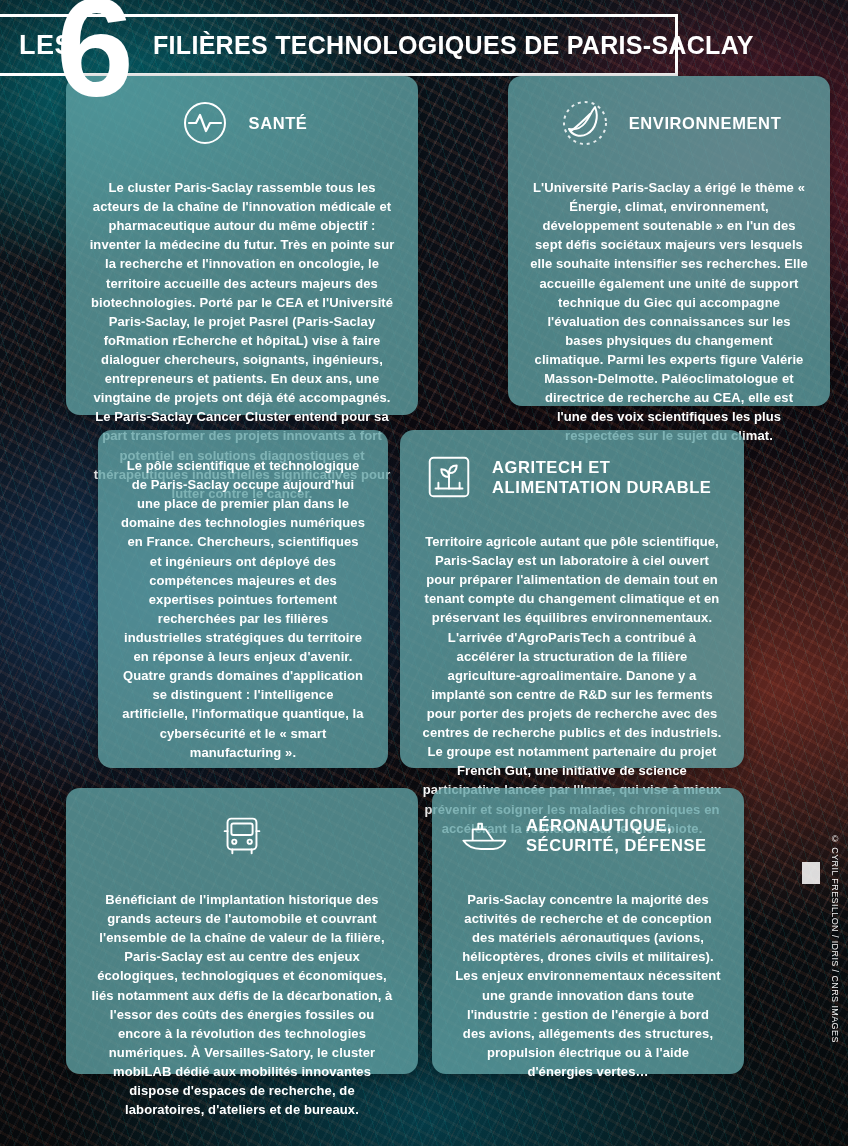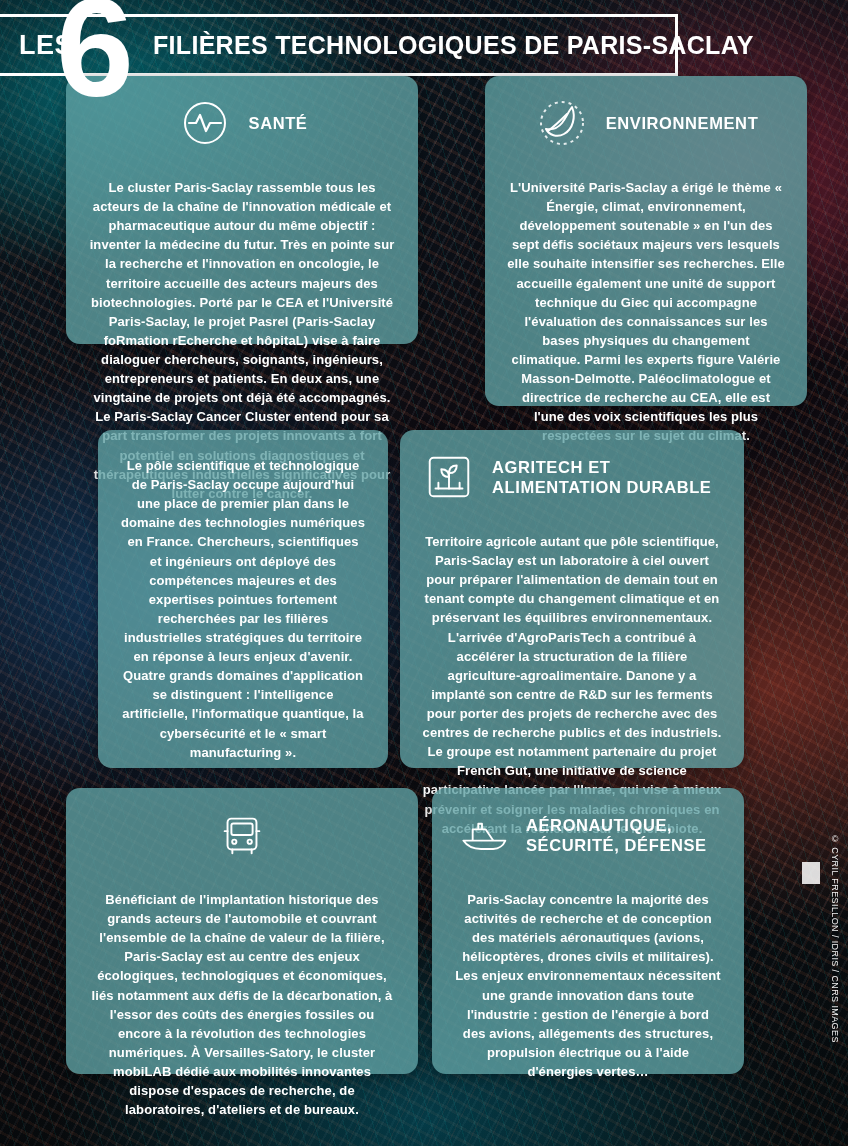--- a/index.html
+++ b/index.html
@@ -108,22 +108,22 @@
   }
   .card-body {
     font-size: 13px;
     line-height: 1.47;
     text-align: center;
     font-weight: bold;
     letter-spacing: 0.1px;
   }
 
   
-  #card-sante        { left: 66px;  top: 76px;  width: 352px; height: 268px; }
-  #card-environnement{ left: 485px; top: 76px;  width: 322px; height: 330px; }
+  #card-sante        { left: 66px;  top: 76px;  width: 352px; height: 339px; }
+  #card-environnement{ left: 508px; top: 76px;  width: 322px; height: 330px; }
   #card-numerique    { left: 98px;  top: 430px; width: 290px; height: 338px; }
   #card-agritech     { left: 400px; top: 430px; width: 344px; height: 338px; }
   #card-transport    { left: 66px;  top: 788px; width: 352px; height: 286px; }
   #card-aeronautique { left: 432px; top: 788px; width: 312px; height: 286px; }
 
   #card-numerique .card-head,
   #card-transport .card-head { justify-content: center; }
 
   
   .credit {

